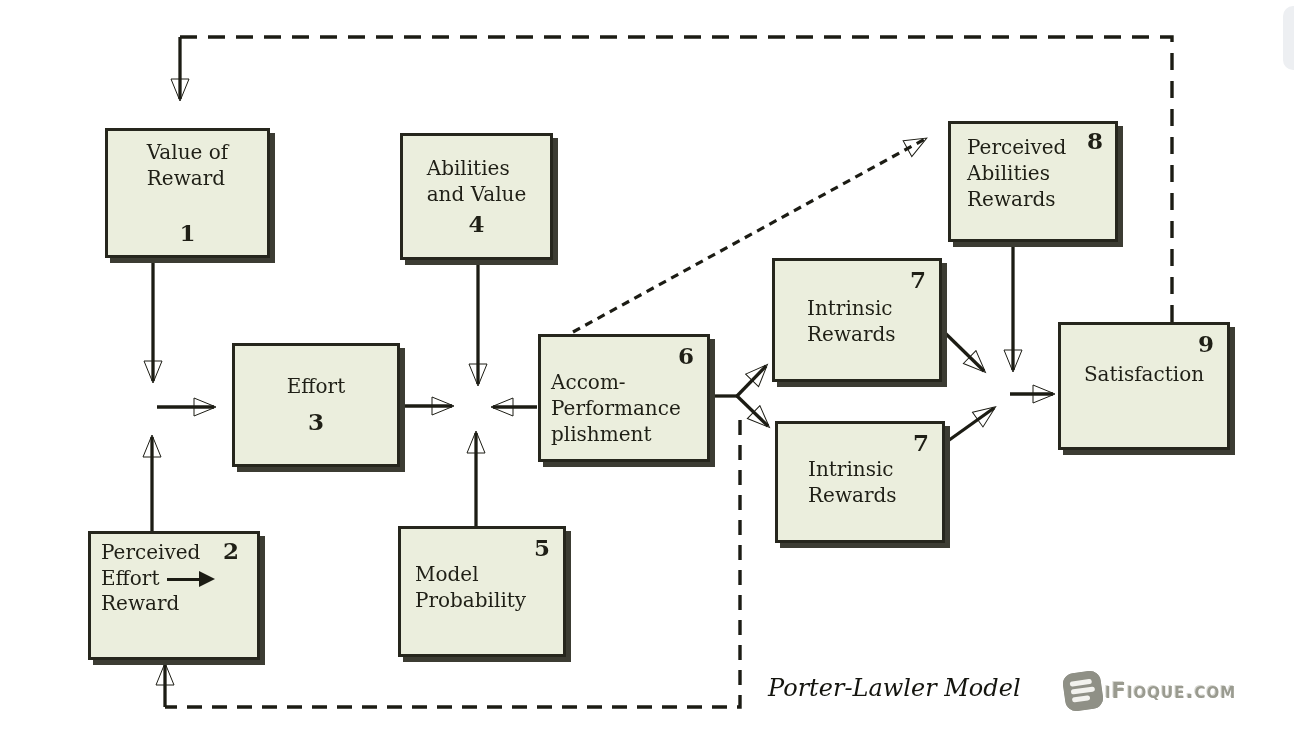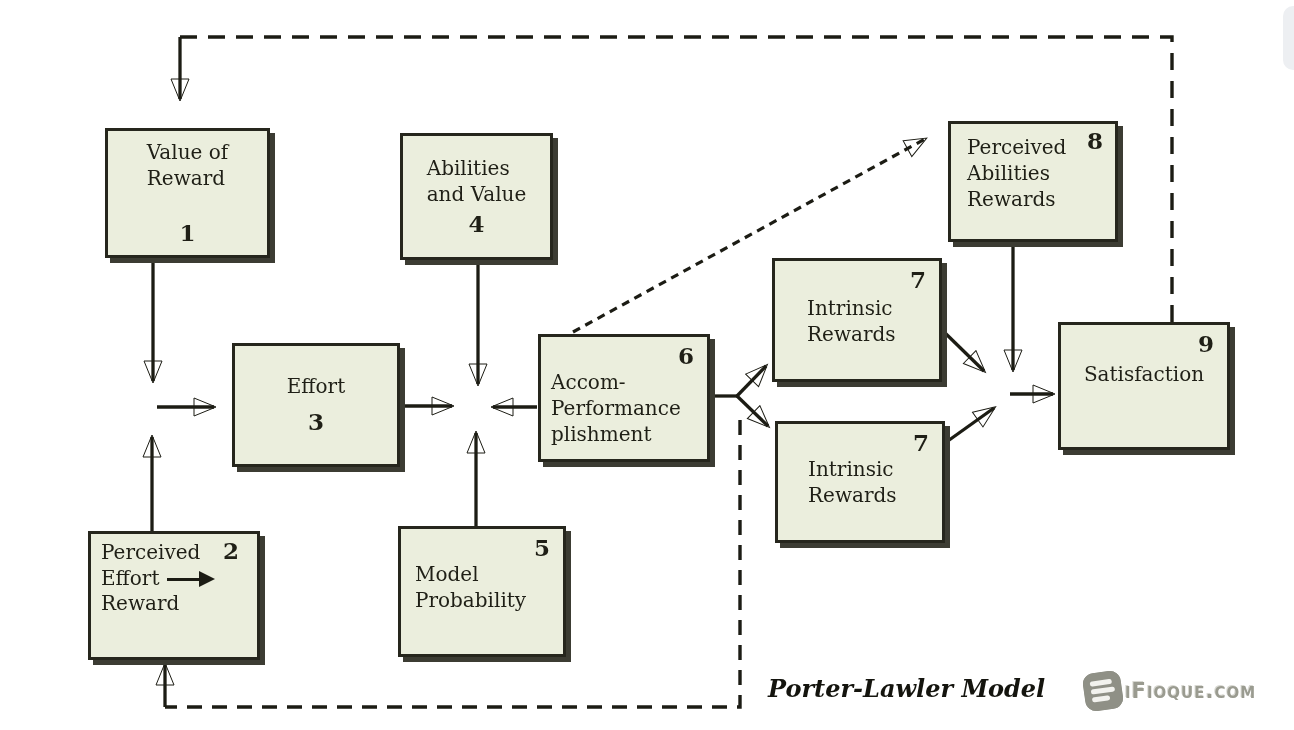--- a/index.html
+++ b/index.html
@@ -23,25 +23,25 @@
   .stack{text-align:left;}
   .num.below{margin-top:2px;text-align:center;}
 
   .mini-arrow{display:inline-block;vertical-align:middle;width:48px;height:16px;position:relative;margin-left:8px;}
   .mini-arrow .shaft{position:absolute;left:0;top:6.5px;width:34px;height:3px;background:#1c1c14;}
   .mini-arrow .head{position:absolute;right:0;top:0;width:0;height:0;
     border-left:16px solid #1c1c14;border-top:8px solid transparent;border-bottom:8px solid transparent;}
 
   .caption{
     position:absolute;left:768px;top:674px;z-index:2;
-    font-size:24px;font-weight:bold;font-style:italic;color:#14140e;
+    font-size:24px;font-weight:normal;font-style:italic;color:#14140e;
   }
   .watermark{
     position:absolute;left:1064px;top:672px;z-index:2;
-    display:flex;align-items:center;gap:3px;color:#8f9086;margin-left:20px;
+    display:flex;align-items:center;gap:3px;color:#8f9086;
   }
   .wm-logo{
     width:38px;height:38px;border-radius:11px;background:#8f9086;
     transform:rotate(-8deg);position:relative;flex:0 0 auto;
     box-shadow:inset 0 0 0 3px #8f9086;
   }
   .wm-logo .bar{position:absolute;left:7px;height:5px;background:#f2f2ee;border-radius:3px;}
   .wm-logo .bar.b1{top:8px;width:22px;}
   .wm-logo .bar.b2{top:16px;width:24px;}
   .wm-logo .bar.b3{top:24px;width:18px;}

